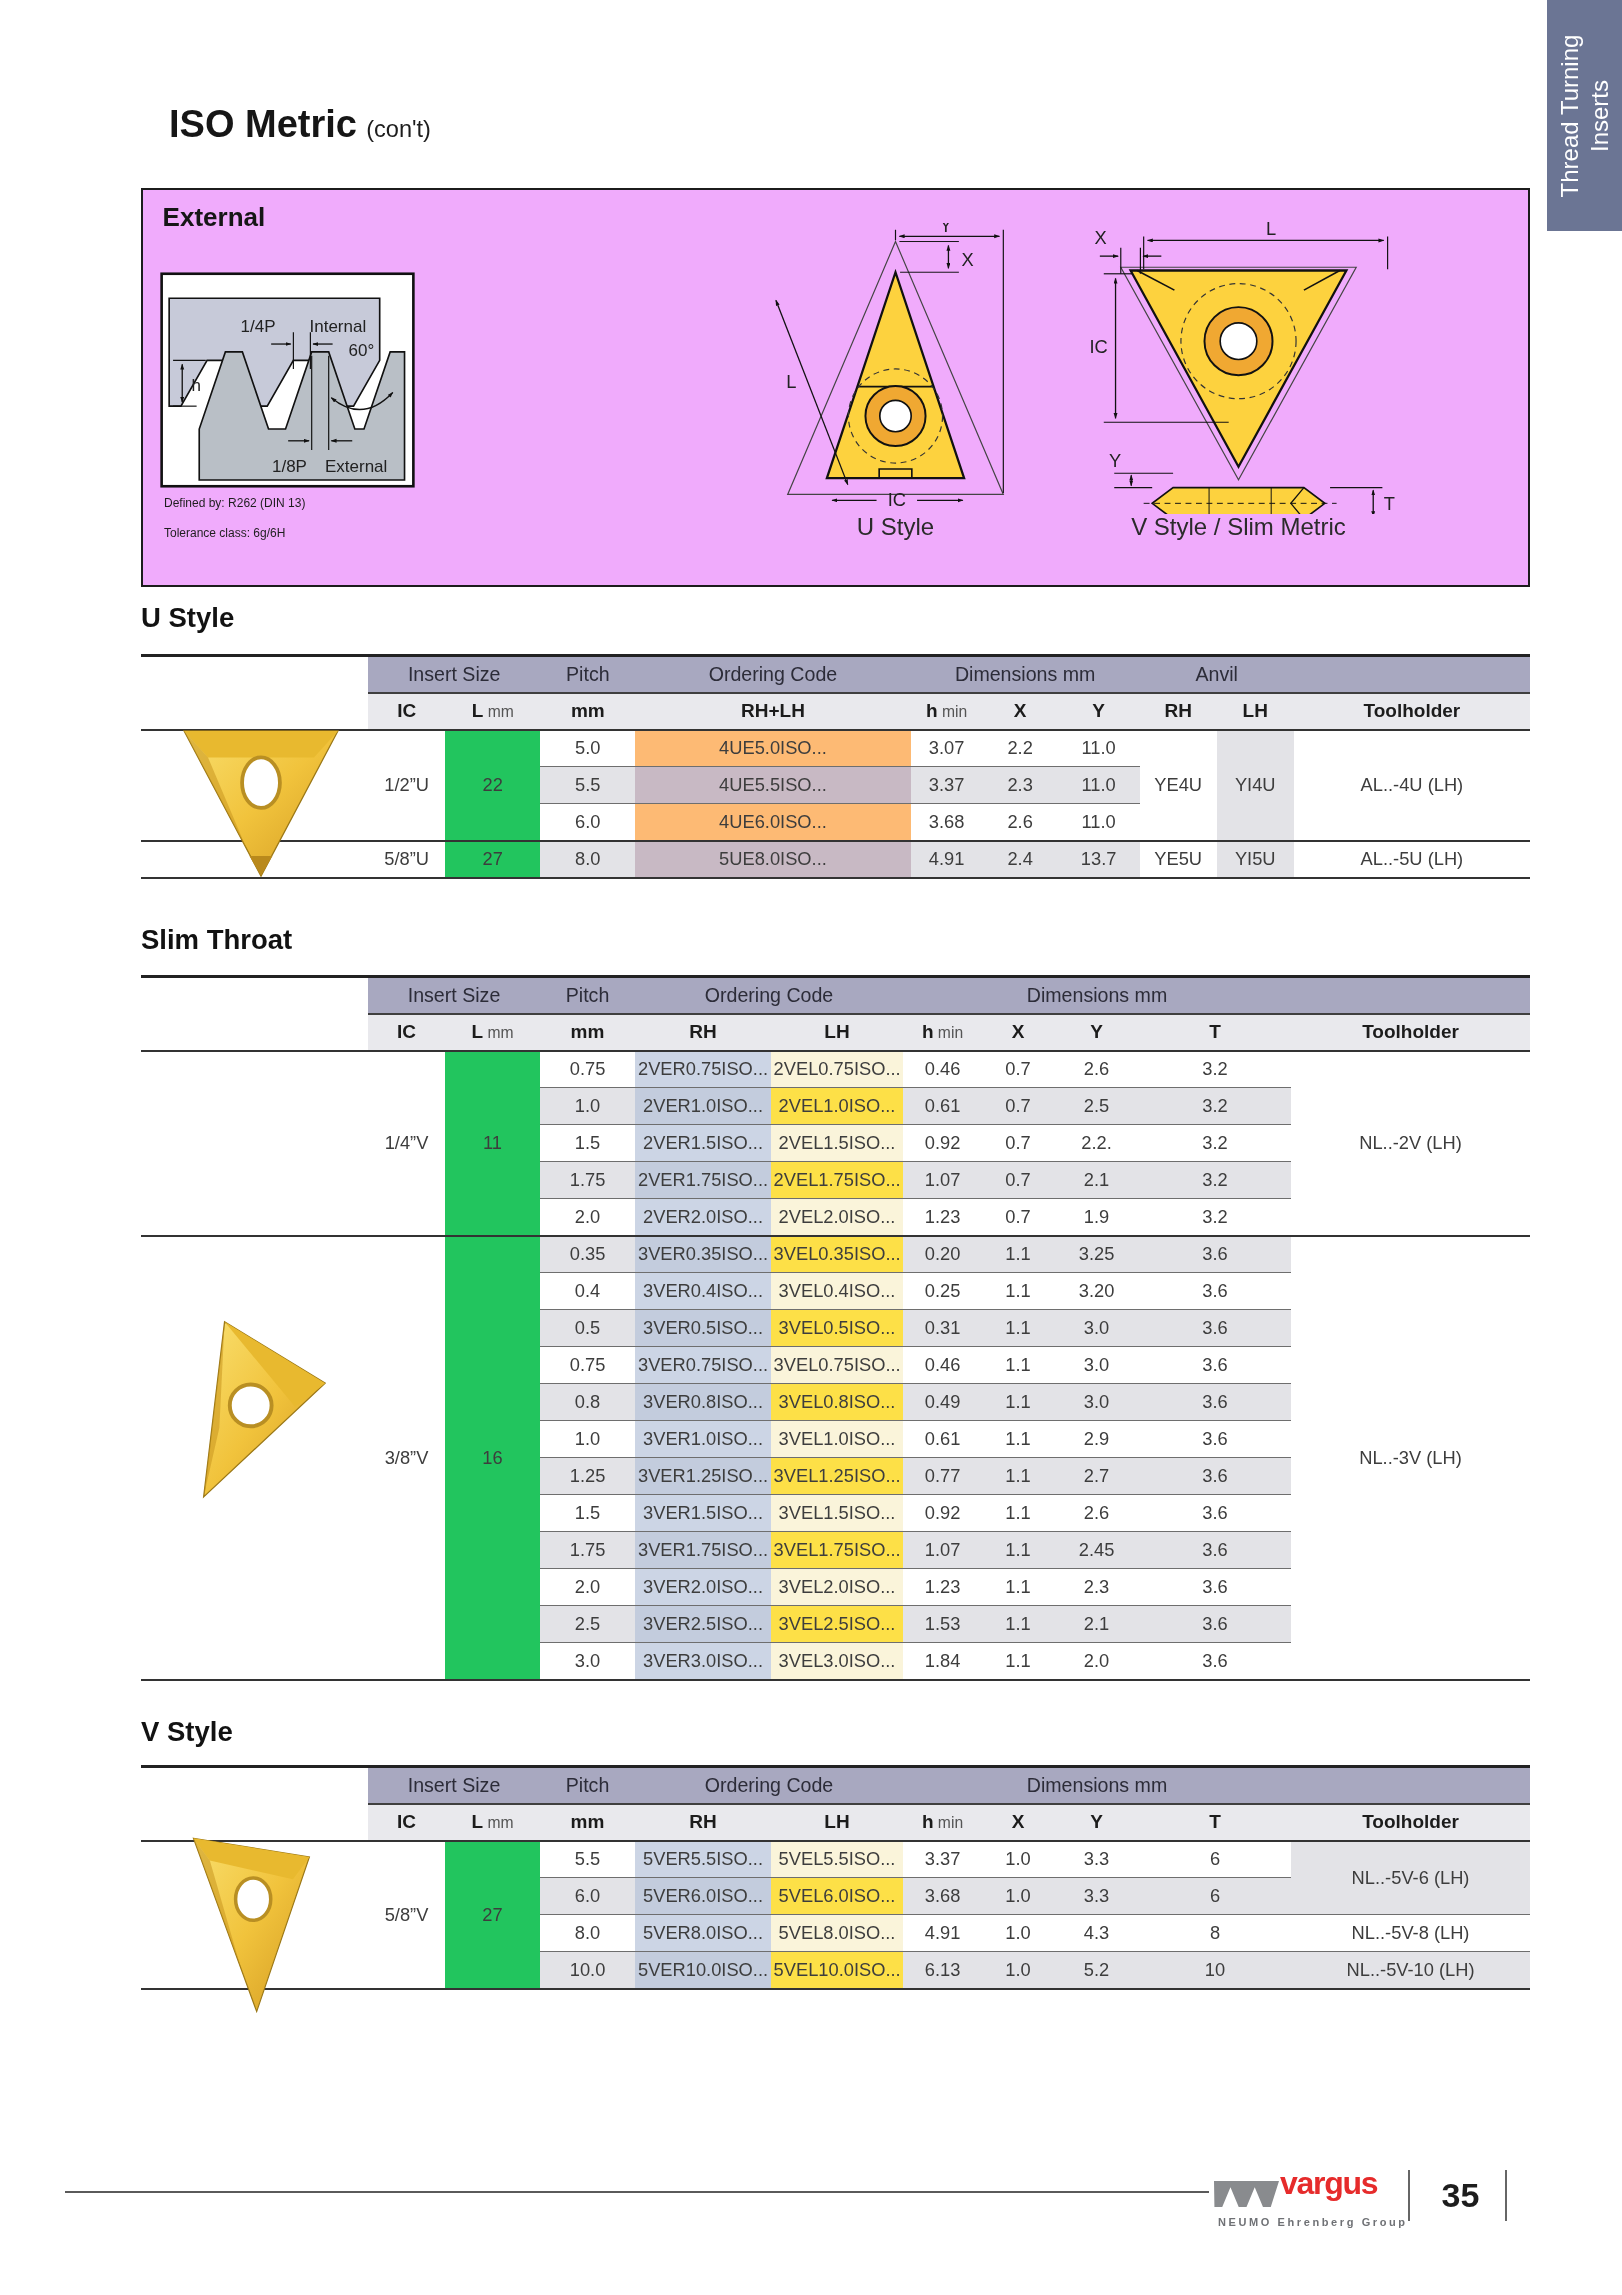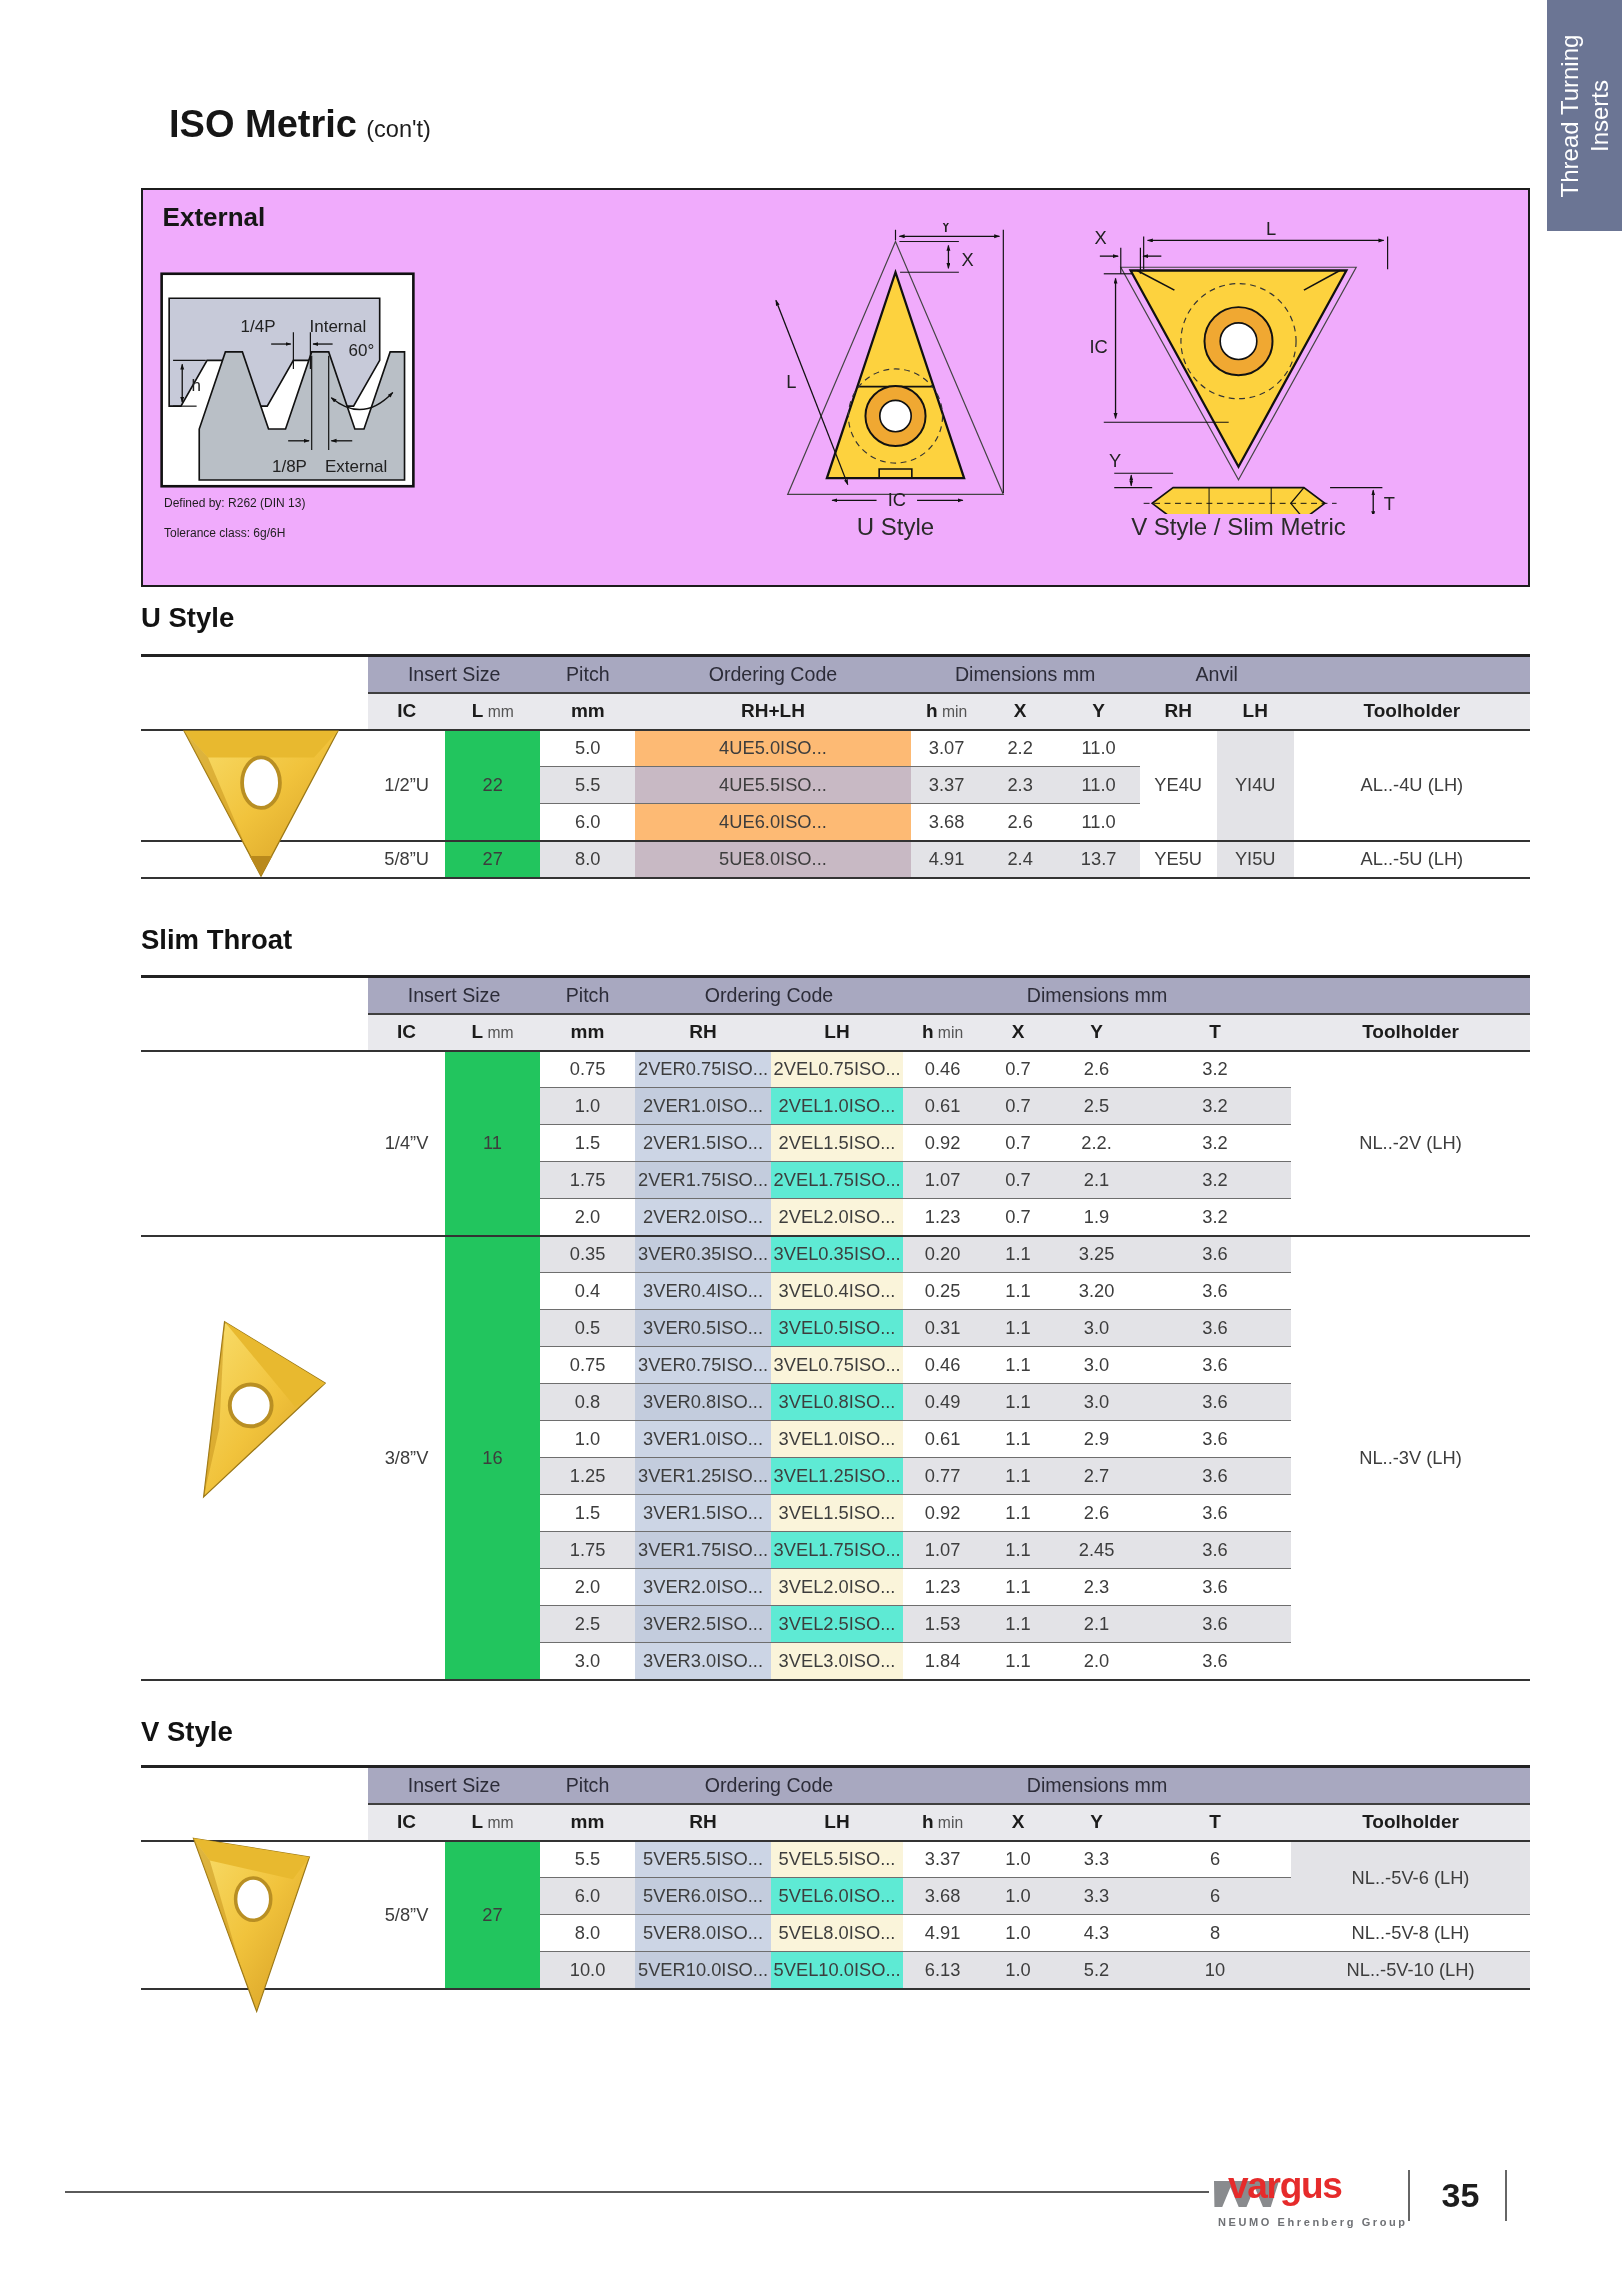--- a/index.html
+++ b/index.html
@@ -41,29 +41,29 @@
   .photo { background: #fff; }
   .ic { background: #fff; }
   .lcol { background: #22c55e; }
   .c { background: #fff; }
   .c.g { background: #e3e3e7; }
   .code { background: #fdba74; }
   .code.g { background: #c8b9c4; }
   .rhc { background: #ccd5e5; }
   .rhc.g { background: #c3ccdd; }
   .lhc { background: #faf4da; }
-  .lhc.g { background: #5eead4; }
+  .lhc.g { background: #fde047; }
   .anvil-rh { background: #fff; }
   .anvil-lh { background: #e3e3e7; }
   .tool { background: #fff; }
   .tool.tool-shade { background: #e3e3e7; }
 
   
   .foot-rule { position: absolute; left: 65px; top: 2191px; width: 1144px; border-top: 2px solid #5a5a5a; }
-  .brand { position: absolute; left: 1228px; top: 2165px; font-size: 37px; font-weight: 800; letter-spacing: -1.3px; color: #e62b2b; }
+  .brand { position: absolute; left: 1280px; top: 2165px; font-size: 32px; font-weight: 800; letter-spacing: -1.3px; color: #e62b2b; }
   .brand-sub { position: absolute; left: 1218px; top: 2216px; font-size: 11px; font-weight: 600; letter-spacing: 2.6px; color: #6f7175; }
   .pbar { position: absolute; top: 2170px; height: 51px; border-left: 2px solid #666; }
   .page-num { position: absolute; left: 1424px; top: 2176px; width: 73px; text-align: center; font-size: 34px; font-weight: bold; color: #1d1d1d; }
 
   svg text { font-family: "Liberation Sans", sans-serif; }
 </style>
 </head>
 <body>
 
 <div id="page">

